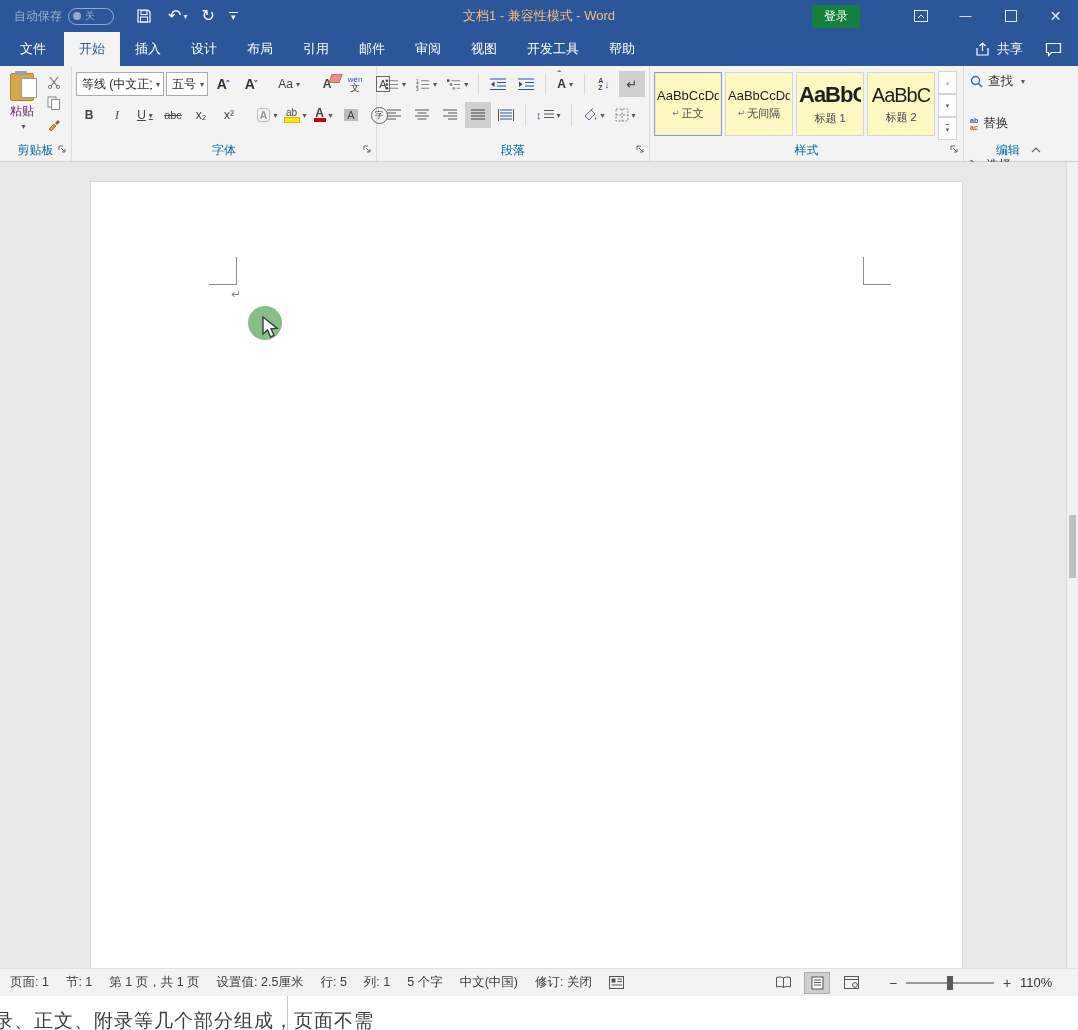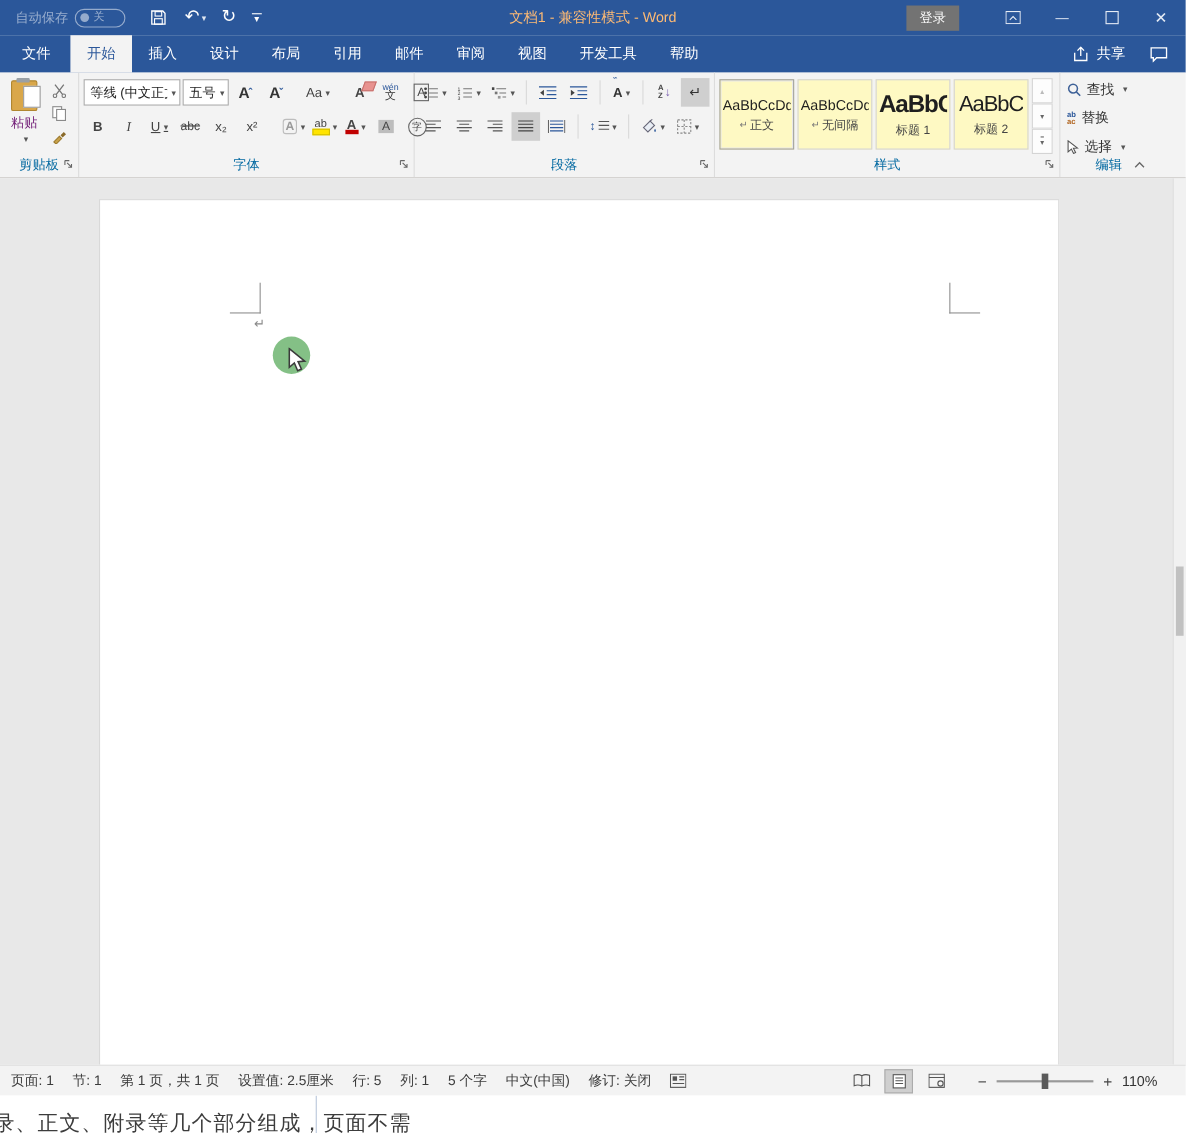--- a/index.html
+++ b/index.html
@@ -14,21 +14,21 @@
   .as-dot{width:8px;height:8px;border-radius:50%;background:#fff;}
   .as-state{font-size:10px;line-height:10px;}
   .qat{display:flex;align-items:center;gap:14px;margin-left:20px;}
   .qat svg{display:block;}
   .qat .glyph{font-size:16px;line-height:16px;color:#fff;}
   .dd-mini{font-size:8px;opacity:.85;margin-left:-8px;}
   .qat-custom{display:flex;flex-direction:column;align-items:center;line-height:5px;font-size:9px;}
   .qat-custom .bar{width:9px;height:1px;background:#fff;margin-bottom:2px;}
   .win-title{position:absolute;left:0;right:0;text-align:center;font-size:13px;color:#fdba74;pointer-events:none;}
   .tb-right{margin-left:auto;display:flex;align-items:center;height:100%;}
-  .signin{background:#737373;color:#fff;font-size:12px;padding:3px 12px;margin-right:26px;cursor:default;}
+  .signin{background:#15803d;color:#fff;font-size:12px;padding:3px 12px;margin-right:38px;cursor:default;}
   .winctl{width:45px;height:100%;display:flex;align-items:center;justify-content:center;color:#e6ecf5;}
   .winctl svg{display:block;}
   .maxbox{width:10px;height:10px;border:1px solid #e6ecf5;}
   .closex{font-size:14px;}
 
   
   .tabrow{position:absolute;top:32px;left:0;width:100%;height:34px;background:#2b579a;
           display:flex;align-items:stretch;color:#fff;font-size:13px;}
   .tab{display:flex;align-items:center;padding:0 15px;cursor:default;white-space:nowrap;}
   .tab.file{padding:0 18px;margin-left:2px;}
@@ -109,21 +109,21 @@
   .stprev.h1{font-size:22px;font-weight:bold;letter-spacing:-1px;}
   .stprev.h2{font-size:20px;letter-spacing:-1px;}
   .stlabel{font-size:11px;color:#444;display:flex;align-items:center;gap:2px;white-space:nowrap;}
   .stlabel .mk{font-size:9px;color:#777;}
   .stscroll{display:flex;flex-direction:column;margin-left:3px;}
   .stscroll .sb{width:17px;height:21px;background:#fdfdfd;border:1px solid #d4d4d4;display:flex;align-items:center;justify-content:center;font-size:7px;color:#666;}
   .sb.more span{border-top:1px solid #666;padding-top:1px;}
 
   
   .g-edit{width:88px;}
-  .edit-col{display:flex;flex-direction:column;gap:5px;padding-left:2px;}
+  .edit-col{display:flex;flex-direction:column;gap:21px;padding-left:2px;}
   .erow{display:flex;align-items:center;gap:5px;height:21px;font-size:12.5px;color:#333;}
   .replace-ic{display:flex;flex-direction:column;font-size:7px;line-height:7px;font-weight:bold;}
   .replace-ic .t{color:#2b579a;}.replace-ic .bm{color:#b0641f;}
   .collapse{position:absolute;right:10px;bottom:4px;}
 
   
   .docarea{position:absolute;top:162px;left:0;width:100%;height:806px;background:#e8e8e8;overflow:hidden;}
   .page{position:absolute;left:90px;top:19px;width:873px;height:790px;background:#fff;border:1px solid #d9d9d9;box-sizing:border-box;}
   .crop{position:absolute;width:27px;height:27px;}
   .crop.tl{left:118px;top:75px;border-right:1px solid #8f8f8f;border-bottom:1px solid #8f8f8f;}

